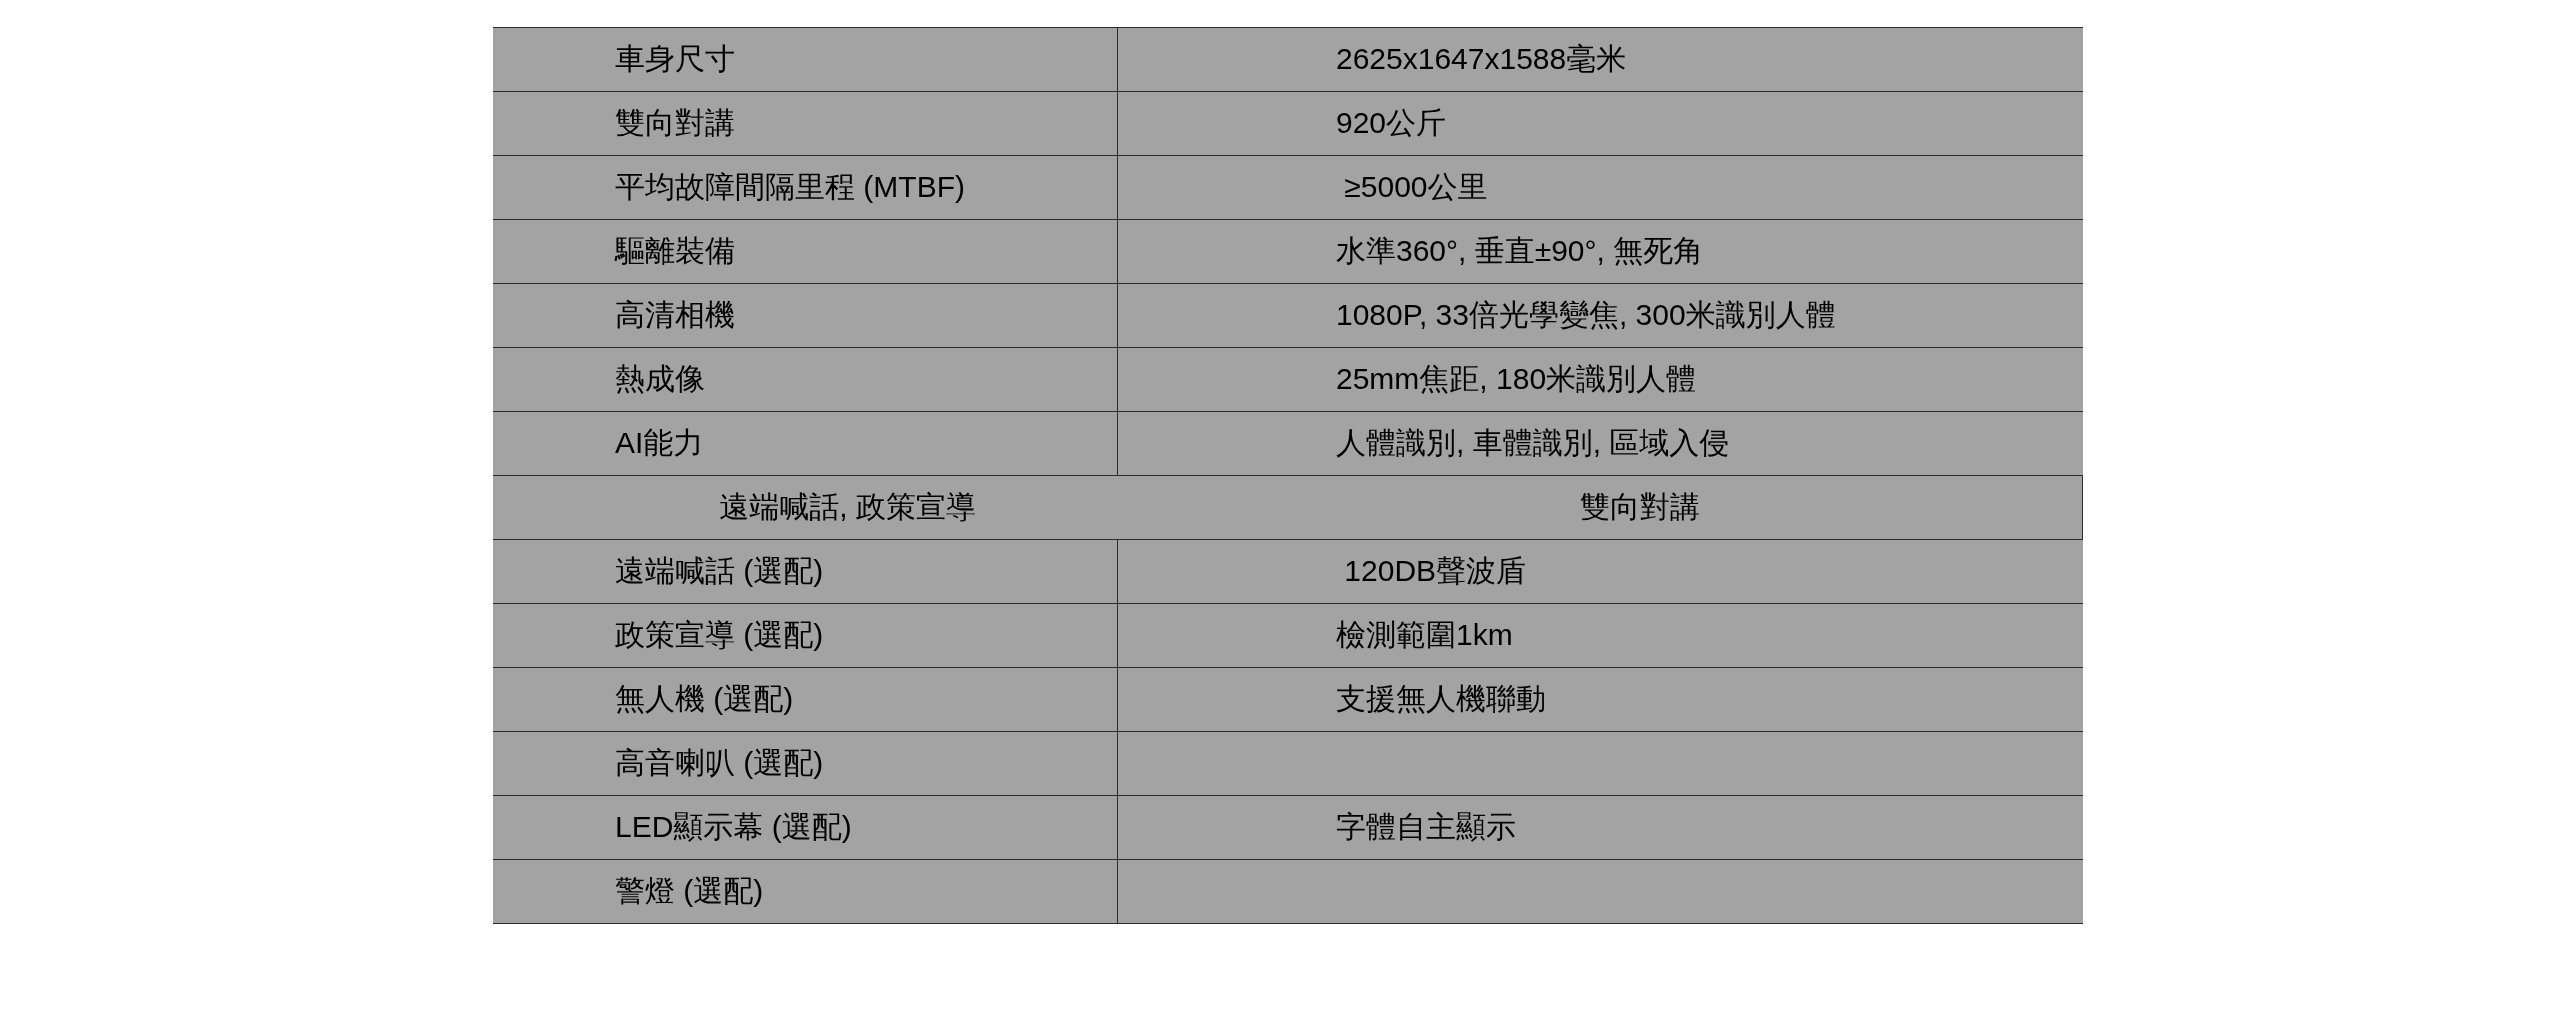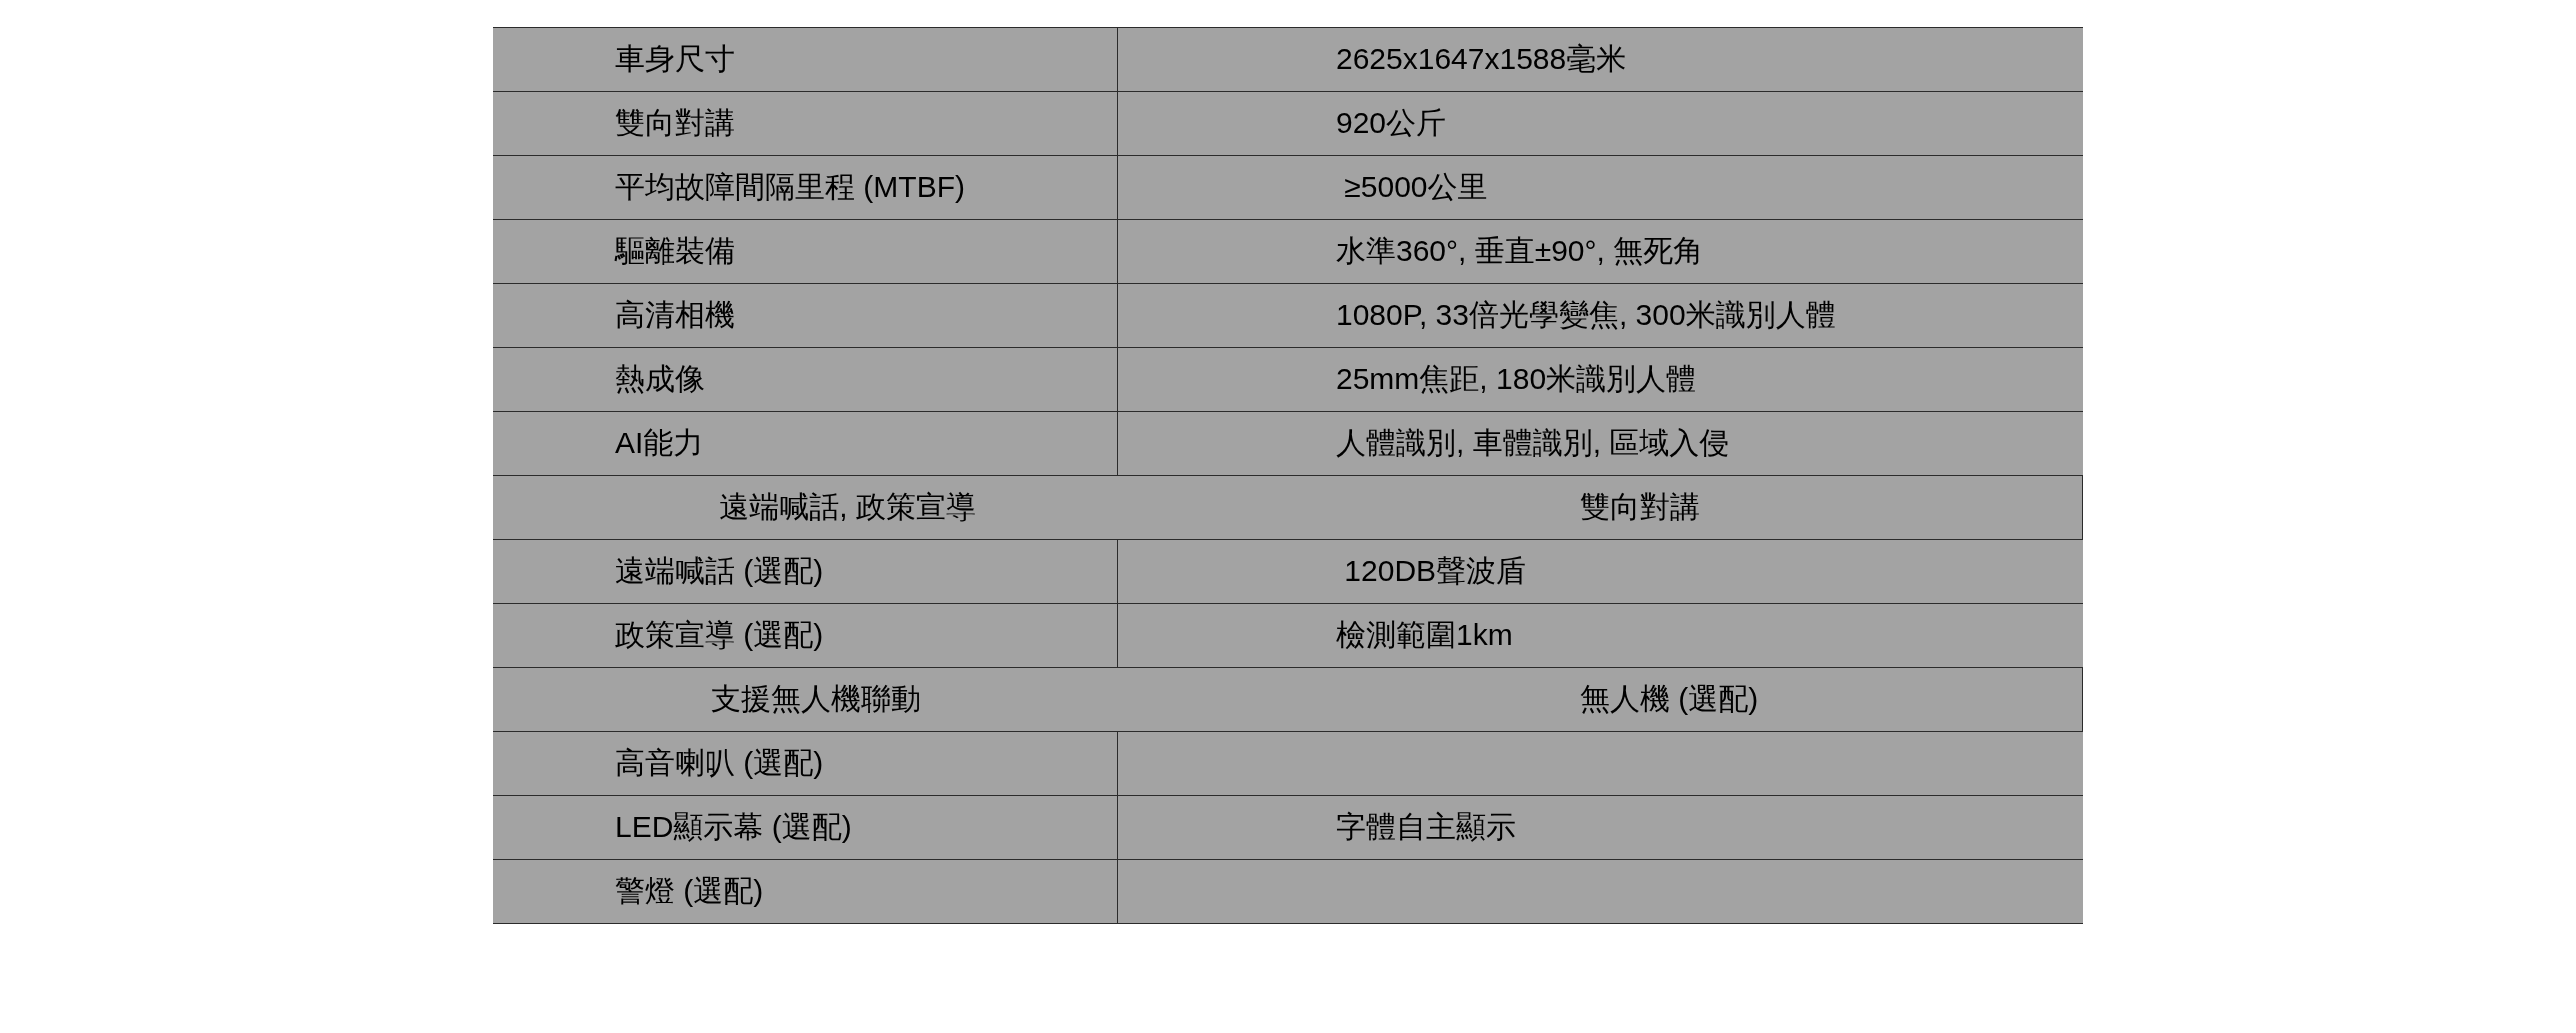--- a/index.html
+++ b/index.html
@@ -98,22 +98,22 @@
       <div class="spec-cell label">遠端喊話 (選配)</div>
       <div class="spec-cell value"> 120DB聲波盾</div>
     </div>
 
     <div class="spec-row">
       <div class="spec-cell label">政策宣導 (選配)</div>
       <div class="spec-cell value">檢測範圍1km</div>
     </div>
 
     <div class="spec-row">
+      <div class="spec-cell label">無人機 (選配)</div>
       <div class="spec-cell value">支援無人機聯動</div>
-      <div class="spec-cell label">無人機 (選配)</div>
     </div>
 
     <div class="spec-row">
       <div class="spec-cell label">高音喇叭 (選配)</div>
     </div>
 
     <div class="spec-row">
       <div class="spec-cell label">LED顯示幕 (選配)</div>
       <div class="spec-cell value">字體自主顯示</div>
     </div>

